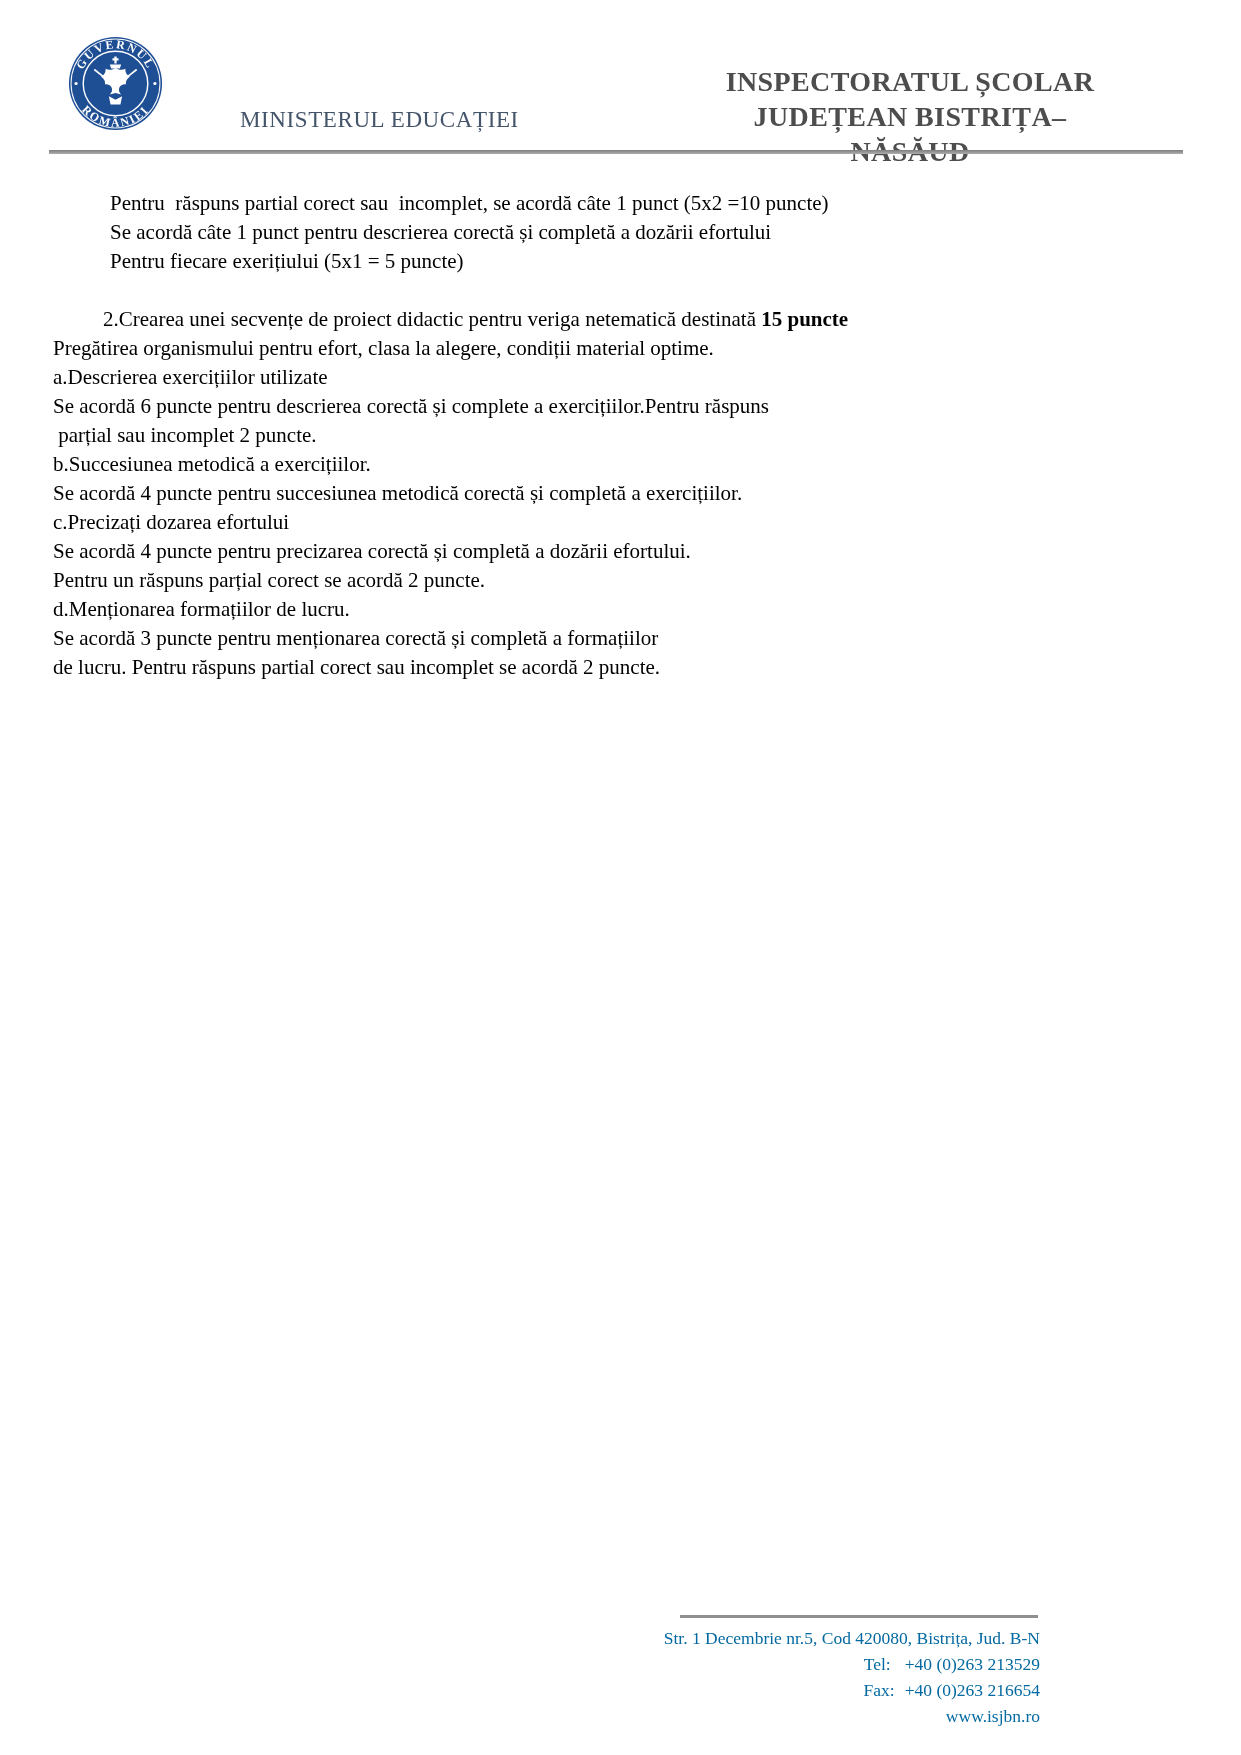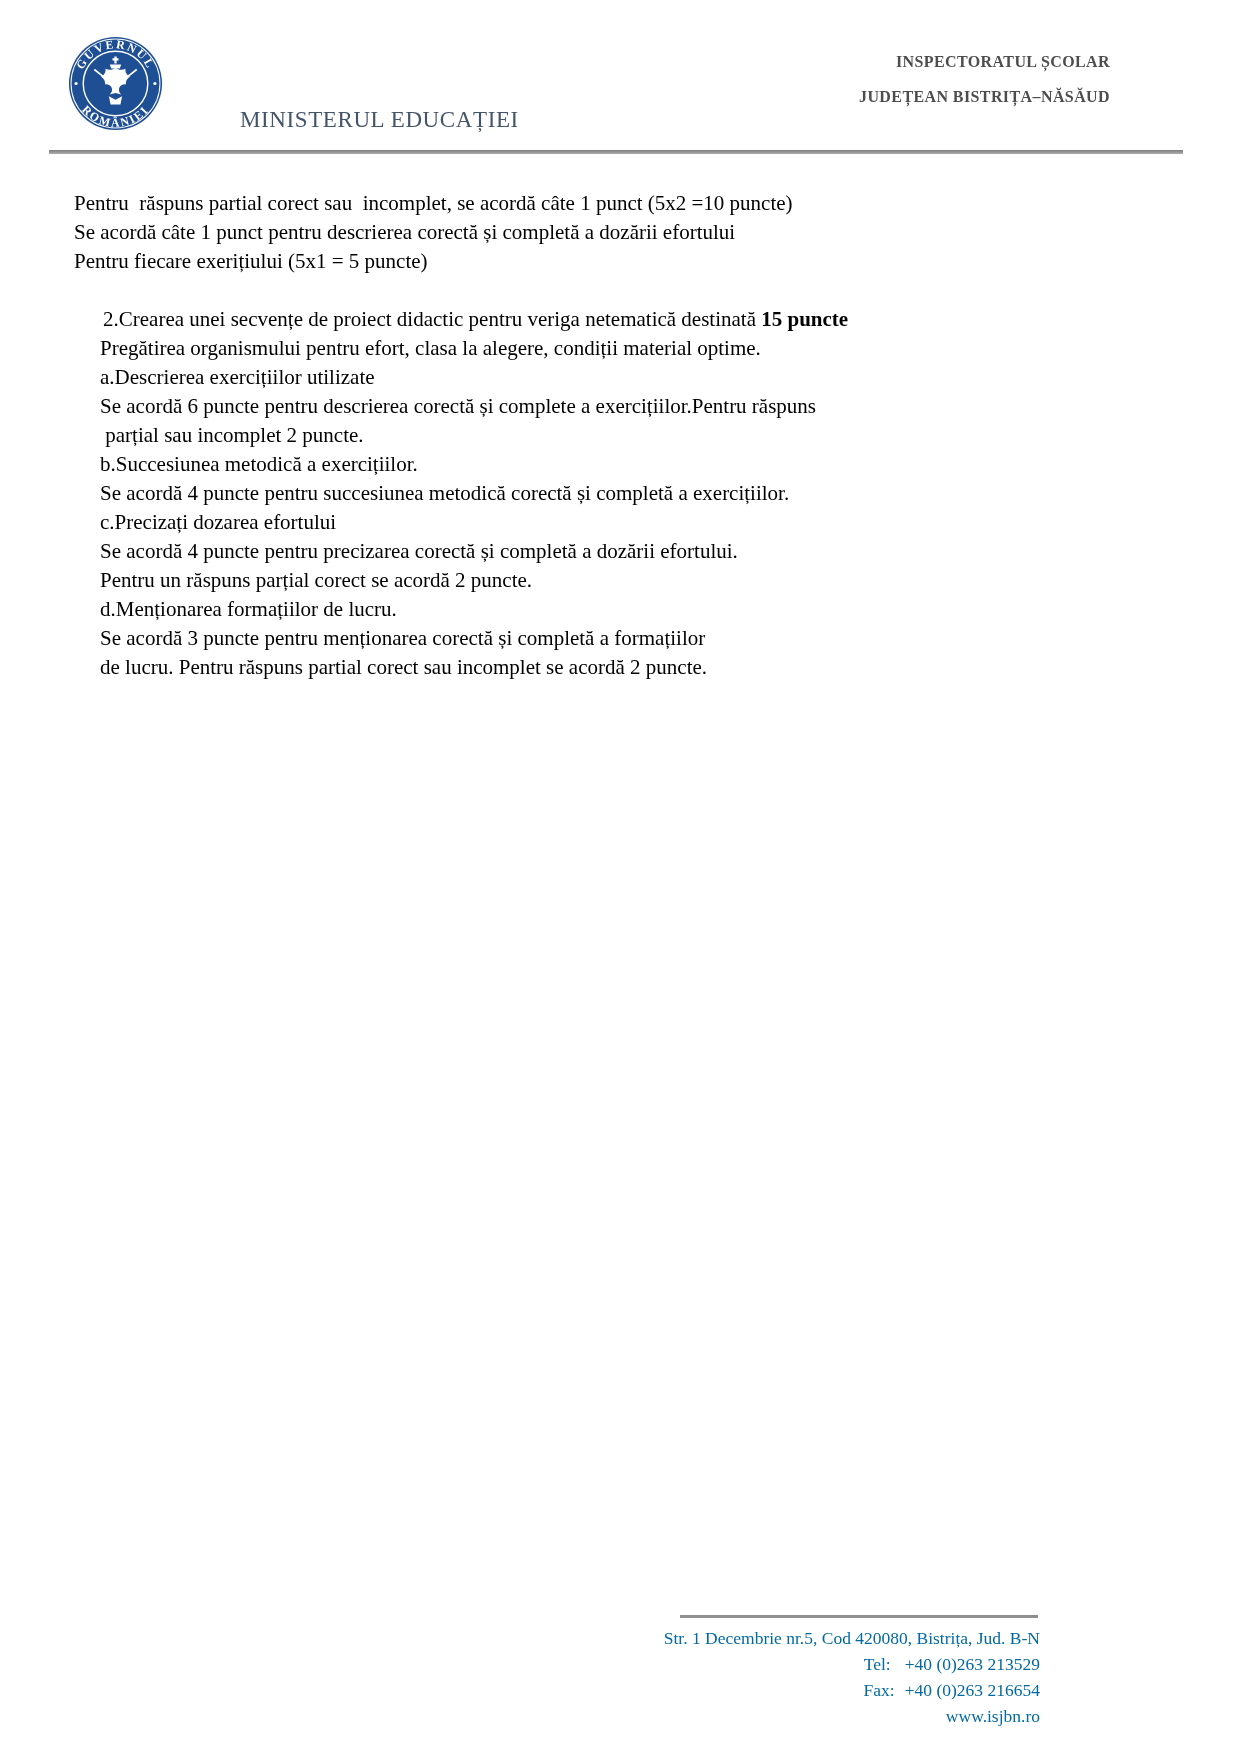--- a/index.html
+++ b/index.html
@@ -9,36 +9,36 @@
   }
   .page{position:absolute;inset:0;background:#fff;}
 
   
   .logo{position:absolute;left:68px;top:32px;width:95px;height:103px;}
   .ministry{
     position:absolute;left:240px;top:71px;
     font-size:23px;letter-spacing:.6px;color:#44546a;white-space:nowrap;margin-top:36px;
   }
   .inspectorate{
-    position:absolute;left:710px;top:44px;width:400px;text-align:right;
-    font-size:16px;font-weight:bold;line-height:35px;color:#4d4d4d;letter-spacing:.4px;
+    position:absolute;left:710px;top:64px;width:400px;text-align:center;
+    font-size:28px;font-weight:bold;line-height:35px;color:#4d4d4d;letter-spacing:.4px;
   }
   .hdr-divider{
     position:absolute;left:49px;top:150px;width:1134px;height:4px;
     background:linear-gradient(to bottom,#7f7f7f,#adadad);
   }
 
   
   .content{position:absolute;left:0;top:189px;right:0;font-size:21px;line-height:29px;}
   .bline{white-space:pre-wrap;}
-  .intro .bline{margin-left:74px;}
+  .intro .bline{margin-left:110px;}
   .spacer-line{height:29px;}
   .item2-line{margin-left:103px;white-space:pre-wrap;}
   .item2-line .pts{font-weight:bold;}
-  .subs .bline{margin-left:100px;font-family:Liberation Serif, serif;}
+  .subs .bline{margin-left:53px;font-family:Liberation Serif, serif;}
 
   
   .ftr-divider{
     position:absolute;left:680px;top:1615px;width:358px;height:3px;
     background:#8f8f8f;
   }
   .footer-block{
     position:absolute;right:201px;top:1625px;width:500px;text-align:right;
     font-size:17.5px;line-height:26px;color:#0369a1;
   }

